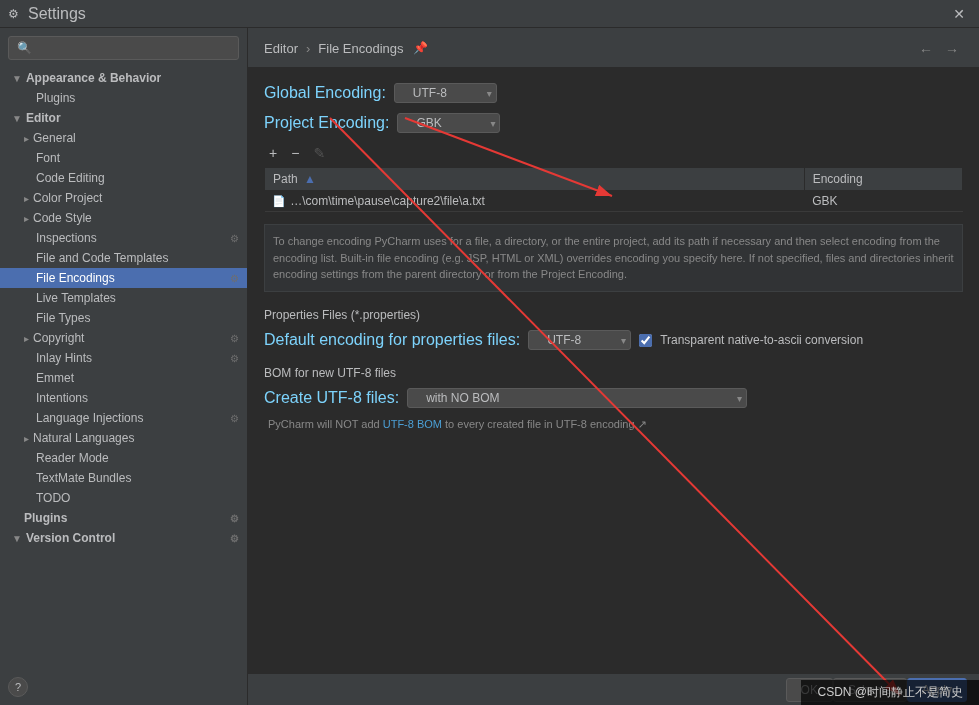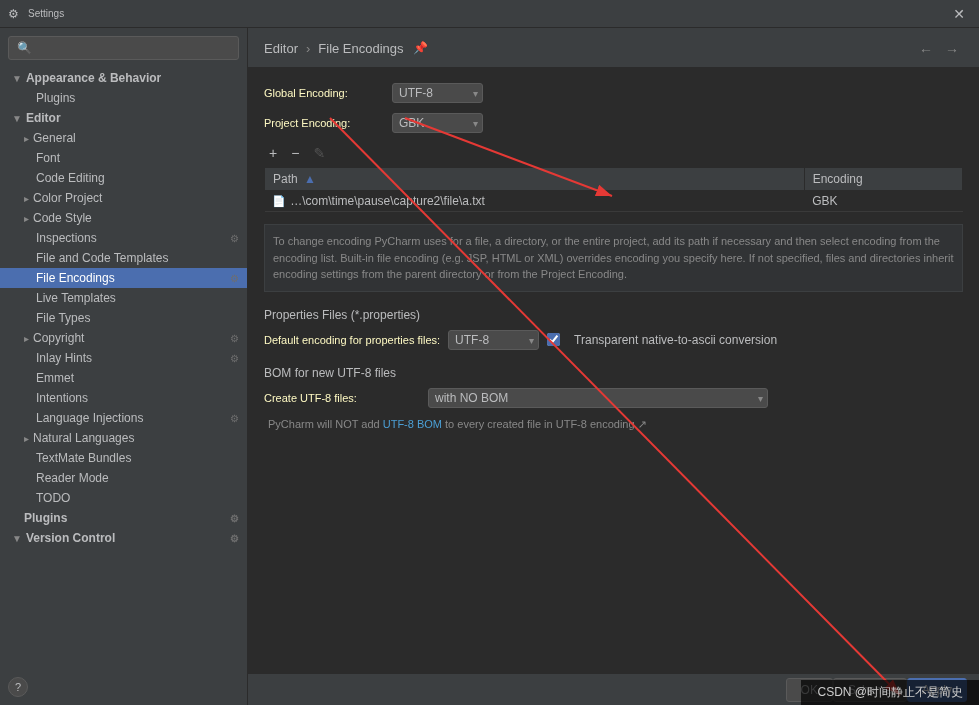--- a/index.html
+++ b/index.html
@@ -21,21 +21,21 @@
       padding: 0 8px;
       border-bottom: 1px solid #2b2b2b;
       user-select: none;
     }
     .title-bar-icon {
       width: 14px;
       height: 14px;
       margin-right: 6px;
     }
     .title-bar-title {
-      font-size: 10px;
+      font-size: 16px;
       color: #bbbcbe;
       flex: 1;
     }
     .title-bar-close {
       cursor: pointer;
       color: #bbbcbe;
       font-size: 14px;
       padding: 2px 6px;
     }
 
@@ -134,32 +134,32 @@
       overflow-y: auto;
     }
 
     .form-row {
       display: flex;
       align-items: center;
       margin-bottom: 10px;
       gap: 8px;
     }
     .form-label {
-      color: #fef9c3;
-      font-size: 11px;
+      color: #7dd3fc;
+      font-size: 16px;
       min-width: 120px;
     }
 
     .select-box {
       background: #4a4a4a;
       border: 1px solid #5a5a5a;
       border-radius: 3px;
       color: #bbbcbe;
       font-size: 12px;
-      padding: 2px 20px 2px 6px;
+      padding: 2px 20px 2px 18px;
       cursor: pointer;
       appearance: none;
       -webkit-appearance: none;
       outline: none;
       position: relative;
     }
     .select-wrapper {
       position: relative;
       display: inline-block;
     }
@@ -225,22 +225,22 @@
 
     .section-title {
       color: #bbbcbe;
       font-size: 12px;
       margin-bottom: 8px;
       font-weight: 500;
     }
 
     .checkbox-row {
       display: flex;
-      align-items: flex-start;
-      gap: 14px;
+      align-items: flex-end;
+      gap: 8px;
     }
     .checkbox-row input[type="checkbox"] {
       accent-color: #4b6eaf;
       cursor: pointer;
     }
 
     .bom-section {
       margin-top: 16px;
     }
 
@@ -417,25 +417,25 @@
             <span style="margin-right: 12px;"></span>
             <span>Language Injections</span>
             <span class="settings-icon">⚙</span>
           </div>
           <div class="tree-item indent-1">
             <span class="arrow">▸</span>
             <span>Natural Languages</span>
           </div>
           <div class="tree-item indent-1">
             <span style="margin-right: 12px;"></span>
+            <span>Reader Mode</span>
+          </div>
+          <div class="tree-item indent-1">
+            <span style="margin-right: 12px;"></span>
             <span>TextMate Bundles</span>
-          </div>
-          <div class="tree-item indent-1">
-            <span style="margin-right: 12px;"></span>
-            <span>Reader Mode</span>
           </div>
           <div class="tree-item indent-1">
             <span style="margin-right: 12px;"></span>
             <span>TODO</span>
           </div>
           <div class="tree-item section-header">
             <span style="margin-right: 12px;"></span>
             <span>Plugins</span>
             <span class="settings-icon">⚙</span>
           </div>
@@ -528,21 +528,21 @@
           <div class="checkbox-row">
             <input type="checkbox" id="transparent-cb" checked="" style="">
             <label for="transparent-cb">Transparent native-to-ascii conversion</label>
           </div>
         </div>
 
         <div class="bom-section">
           <div class="section-title">BOM for new UTF-8 files</div>
           <div class="form-row">
             <span class="form-label">Create UTF-8 files:</span>
-            <div class="select-wrapper" style="min-width: 340px; margin-left: 36px;">
+            <div class="select-wrapper" style="min-width: 340px;">
               <select class="select-box" style="width: 340px;">
                 <option>with NO BOM</option>
                 <option>with BOM</option>
                 <option>with BOM (if text contains non-ASCII characters)</option>
               </select>
             </div>
           </div>
           <div class="bom-note">
             <span>PyCharm will NOT add </span><span class="highlight">UTF-8 BOM</span><span> to every created file in UTF-8 encoding ↗</span>
           </div>

